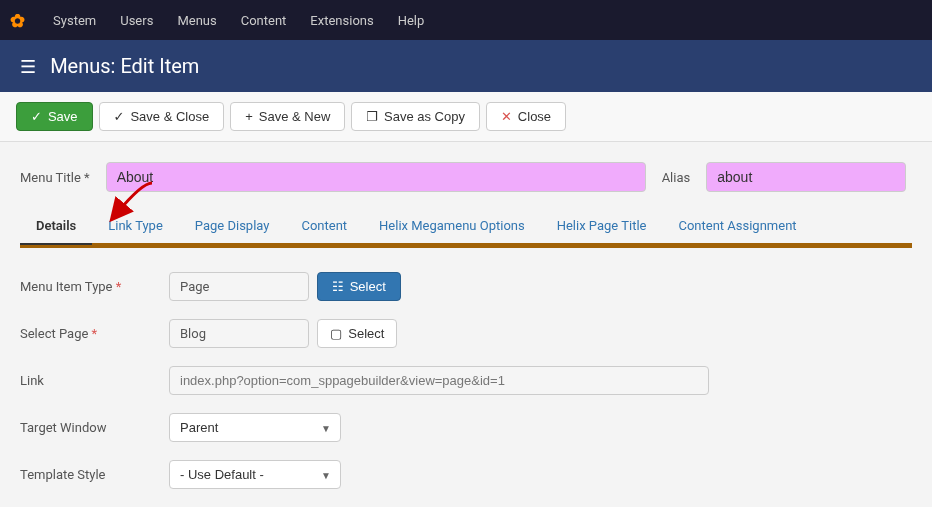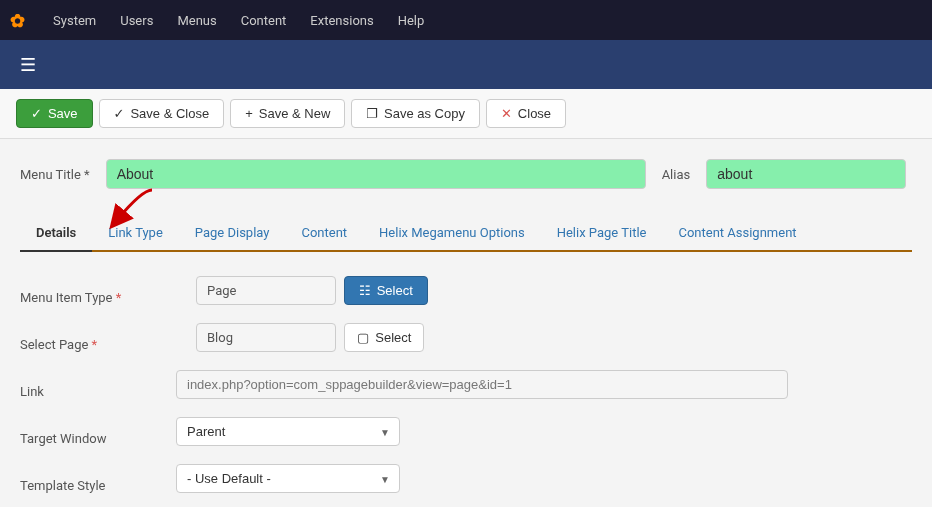--- a/index.html
+++ b/index.html
@@ -75,29 +75,29 @@
     
     .content-area {
       padding: 20px;
     }
     .form-control {
       border: 1px solid #ccc;
       border-radius: 4px;
       padding: 6px 10px;
       font-size: 14px;
       color: #333;
-      background: #86efac;
+      background: #f0abfc;
     }
     .input-alias { flex: 1; max-width: 200px; }
     .alias-label { font-size: 13px; color: #555; }
 
     
     .tabs {
       display: flex;
-      border-bottom: 2px solid #a16207;
+      border-bottom: 5px solid #a16207;
       margin-bottom: 24px;
       gap: 0;
     }
     .tab {
       padding: 10px 16px;
       cursor: pointer;
       font-size: 13px;
       color: #3276b1;
       border: none;
       background: none;
@@ -107,41 +107,40 @@
     }
     .tab.active {
       color: #333;
       border-bottom: 2px solid #333;
       font-weight: 600;
     }
 
     
     .field-row {
       display: flex;
-      align-items: flex-end;
+      align-items: center;
       margin-bottom: 18px;
-      gap: 16px;
+      gap: 9px;
     }
     .field-label {
       width: 140px;
       font-size: 13px;
       color: #555;
       flex-shrink: 0;
     }
     .field-label .required { color: #d9534f; }
     .field-value { display: flex; align-items: center; gap: 8px; }
     .field-text-box {
       border: 1px solid #ccc;
       border-radius: 4px;
       padding: 6px 10px;
       font-size: 13px;
       background: #f5f5f5;
       color: #555;
       min-width: 140px;
-      margin-left: 20px;
     }
     .btn-select {
       background: #3276b1;
       color: #fff;
       border: 1px solid #285f8f;
       border-radius: 4px;
       padding: 6px 14px;
       font-size: 13px;
       cursor: pointer;
       display: inline-flex;
@@ -160,32 +159,32 @@
       align-items: center;
       gap: 6px;
     }
     .link-field {
       border: 1px solid #ccc;
       border-radius: 4px;
       padding: 6px 10px;
       font-size: 13px;
       background: #f5f5f5;
       color: #777;
-      width: 612px;
+      width: 540px;
     }
     .select-dropdown {
       border: 1px solid #ccc;
       border-radius: 4px;
       padding: 6px 30px 6px 10px;
       font-size: 13px;
       background: #fff;
       color: #333;
       appearance: none;
       -webkit-appearance: none;
-      width: 224px;
+      width: 172px;
       cursor: pointer;
     }
     .select-wrap {
       position: relative;
       display: inline-block;
     }
     .select-wrap::after {
       content: '▼';
       font-size: 10px;
       color: #666;
@@ -194,21 +193,21 @@
       top: 50%;
       transform: translateY(-50%);
       pointer-events: none;
     }
 
     
     .menu-title-row {
       display: flex;
       align-items: center;
       gap: 16px;
-      margin-bottom: 26px;
+      margin-bottom: 16px;
     }
     .menu-title-label {
       font-size: 13px;
       color: #555;
       white-space: nowrap;
     }
     .menu-title-input {
       flex: 1;
       max-width: 540px;
     }
@@ -221,20 +220,21 @@
   <a>System</a>
   <a>Users</a>
   <a>Menus</a>
   <a>Content</a>
   <a>Extensions</a>
   <a>Help</a>
 </nav>
 
 <div class="page-header">
   <span class="menu-icon">☰</span>
+  <h1>Menus: Edit Item</h1>
 </div>
 
 <div class="toolbar">
   <button class="btn btn-success">
     <span>✓</span>
     <span>Save</span>
   </button>
   <button class="btn btn-default">
     <span>✓</span>
     <span>Save &amp; Close</span>

